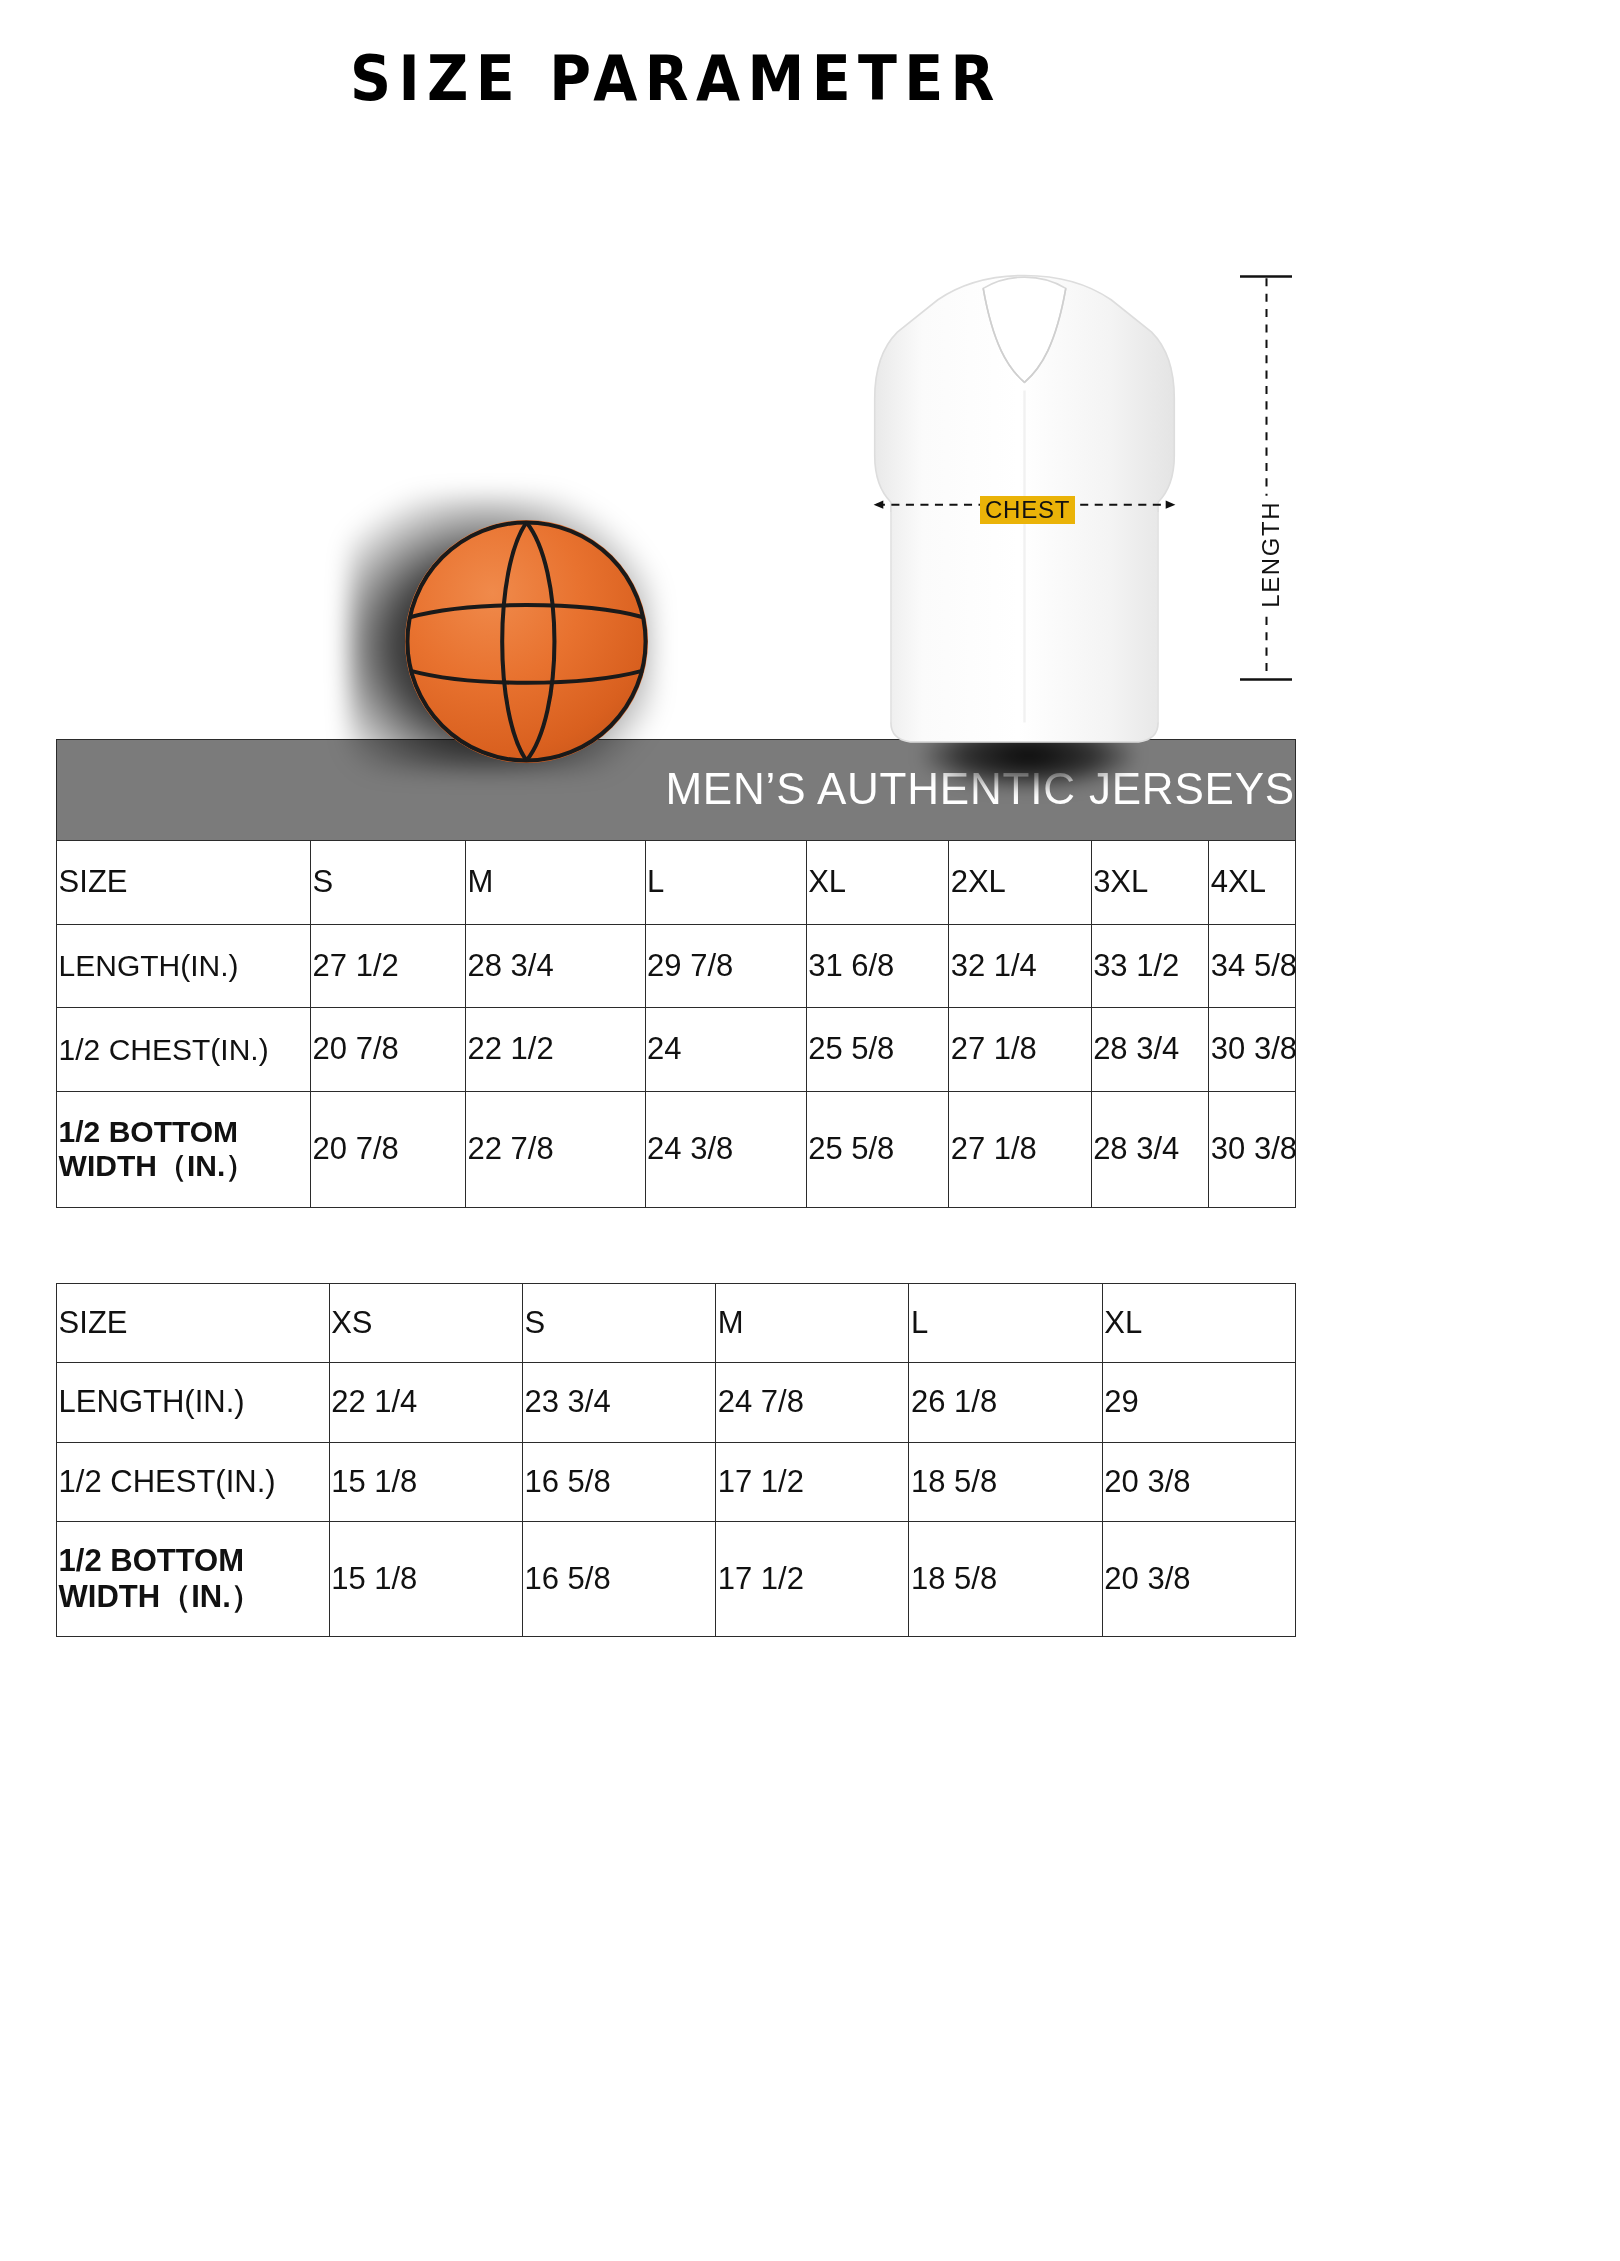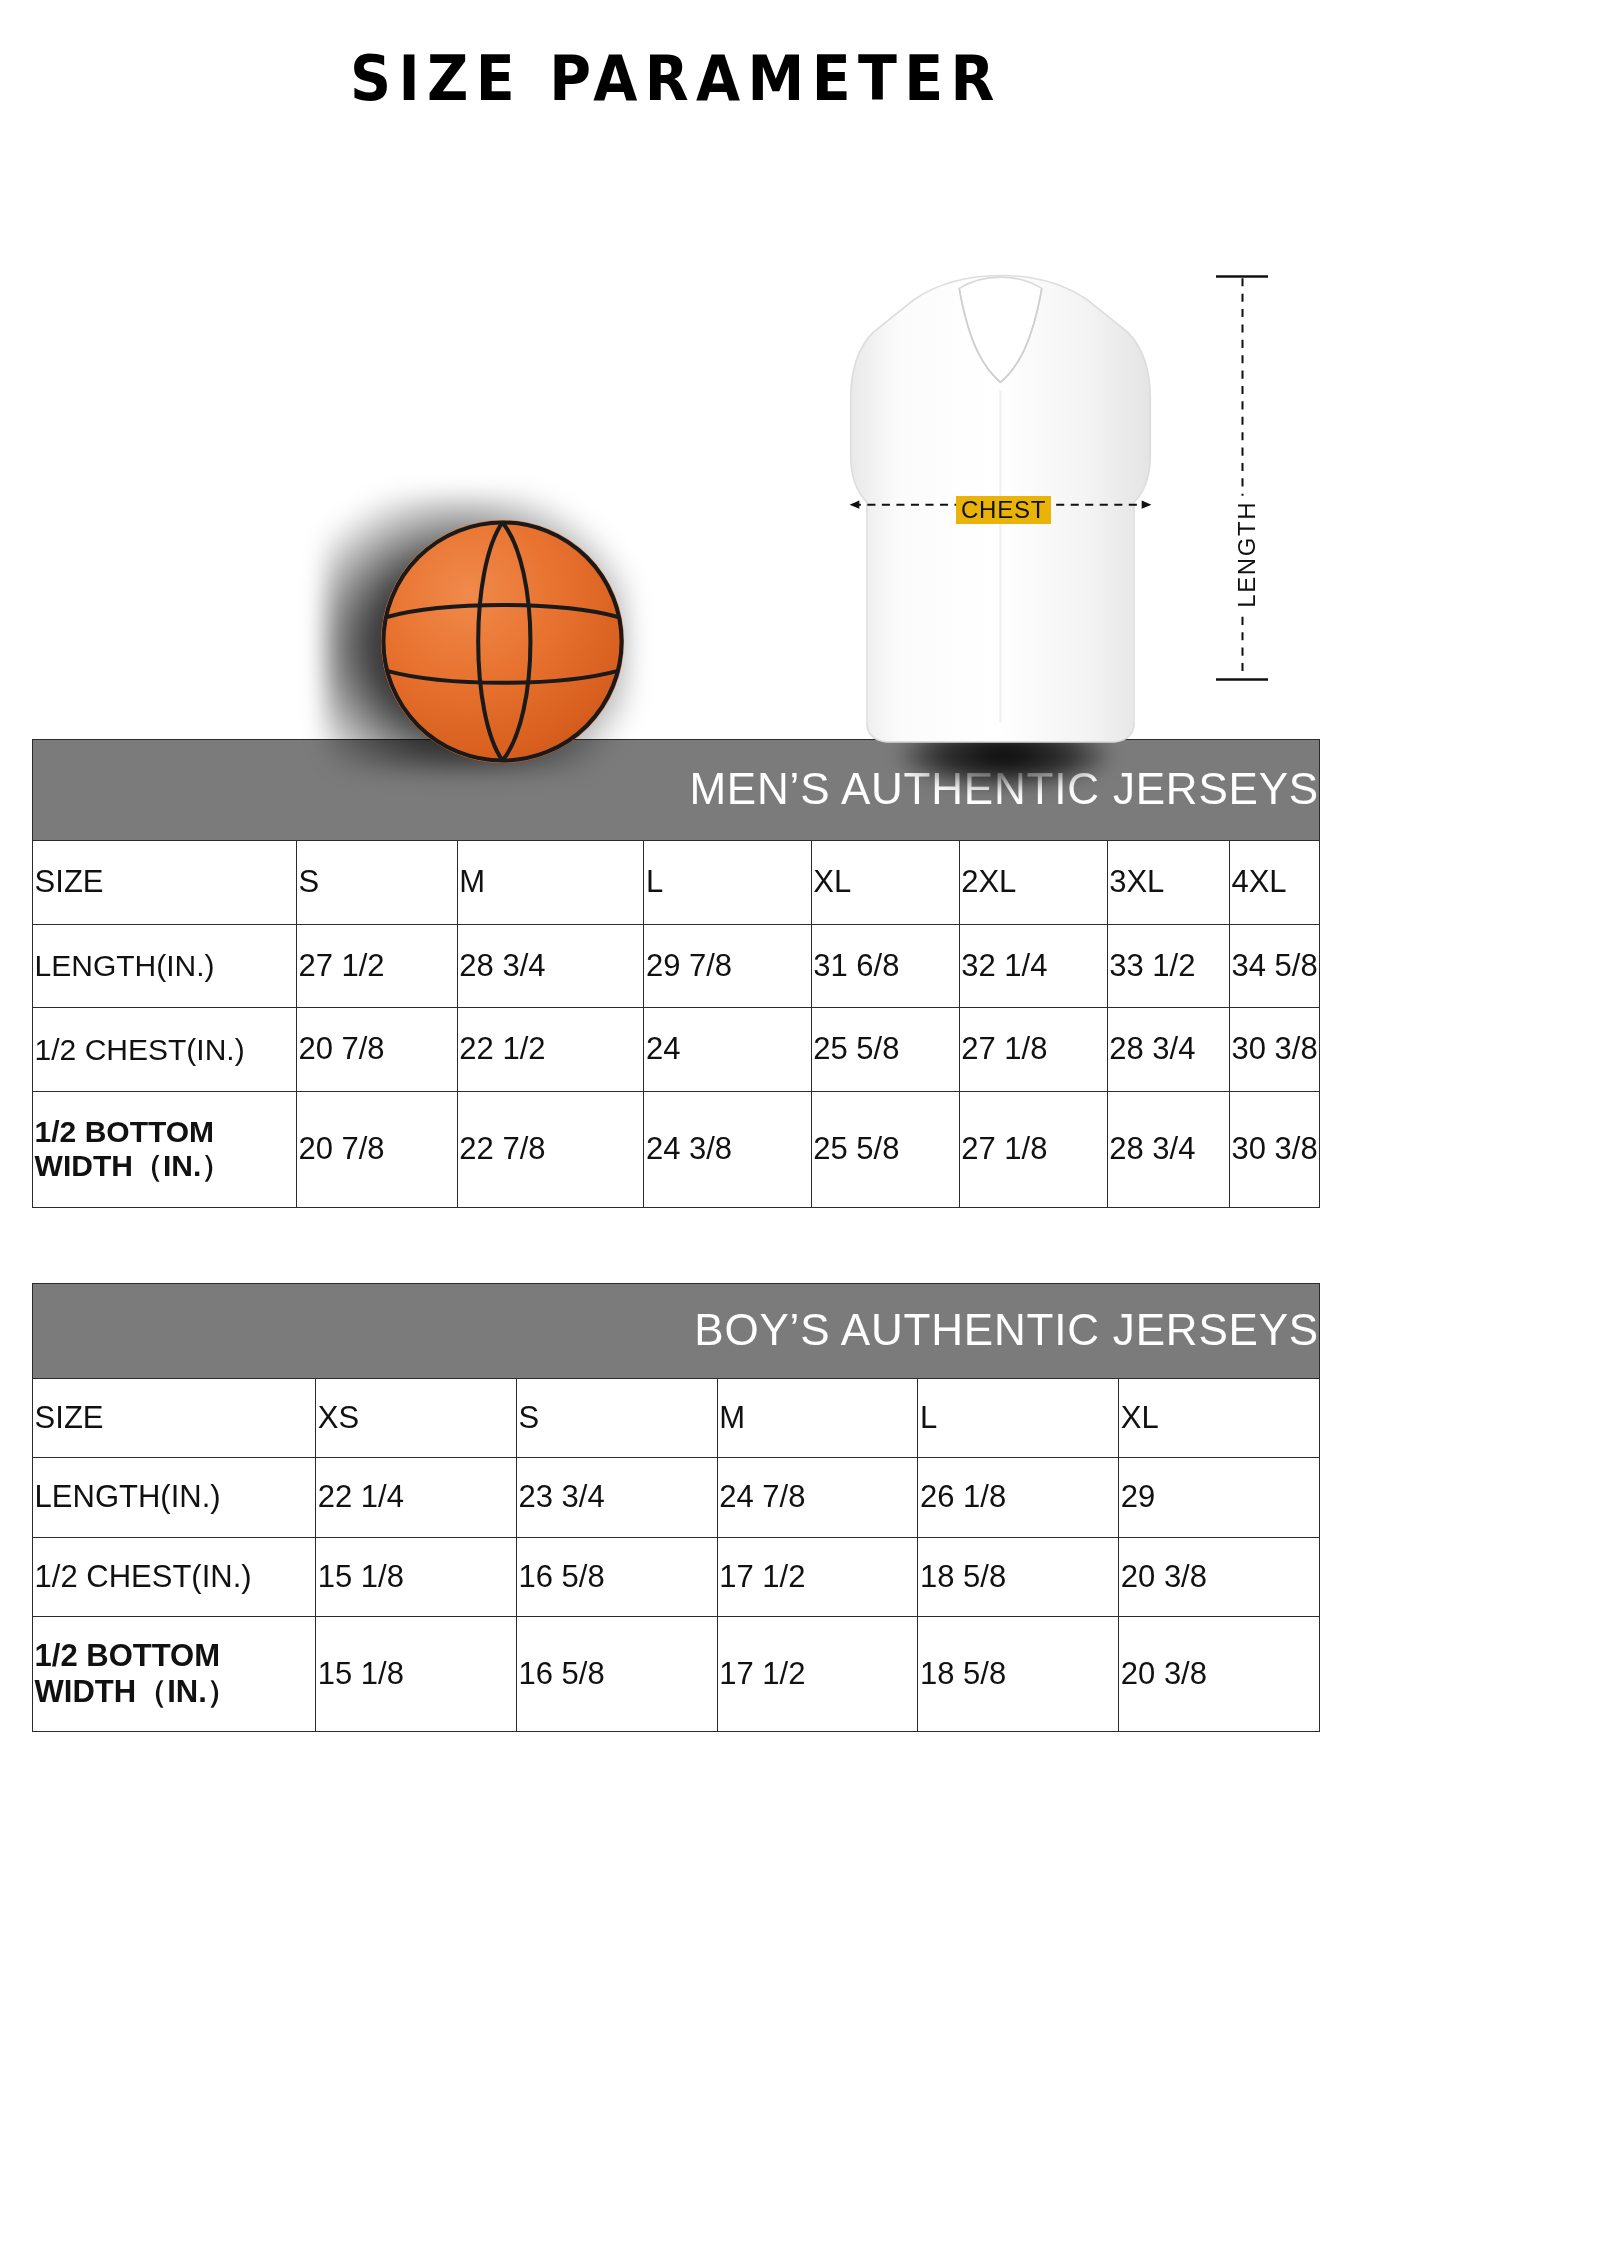--- a/index.html
+++ b/index.html
@@ -13,21 +13,21 @@
     font-family: "Liberation Sans", sans-serif;
     color: #111111;
     position: relative;
     overflow: hidden;
   }
   .page {
     position: relative;
     width: 1352px;
     height: 2261px;
     box-sizing: border-box;
-    padding: 0 32px;
+    padding: 0 56px;
   }
 
   
   .title {
     text-align: center;
     font-family: "DejaVu Sans", sans-serif;
     font-weight: 700;
     font-size: 62px;
     letter-spacing: 8px;
     color: #000000;
@@ -278,21 +278,20 @@
           <td>28  3/4</td>
           <td>30  3/8</td>
         </tr>
       </tbody>
     </table>
   </div>
 
   <div class="spacer"></div>
 
   <div class="table-block boys">
-    <div class="tbl-title">BOY’S AUTHENTIC JERSEYS</div>
     <table>
       <colgroup>
         <col style="width:22%">
           <col style="width:15.6%">
           <col style="width:15.6%">
         <col style="width:15.6%">
           <col style="width:15.6%">
           <col style="width:15.6%">
       </colgroup>
       <tbody>

